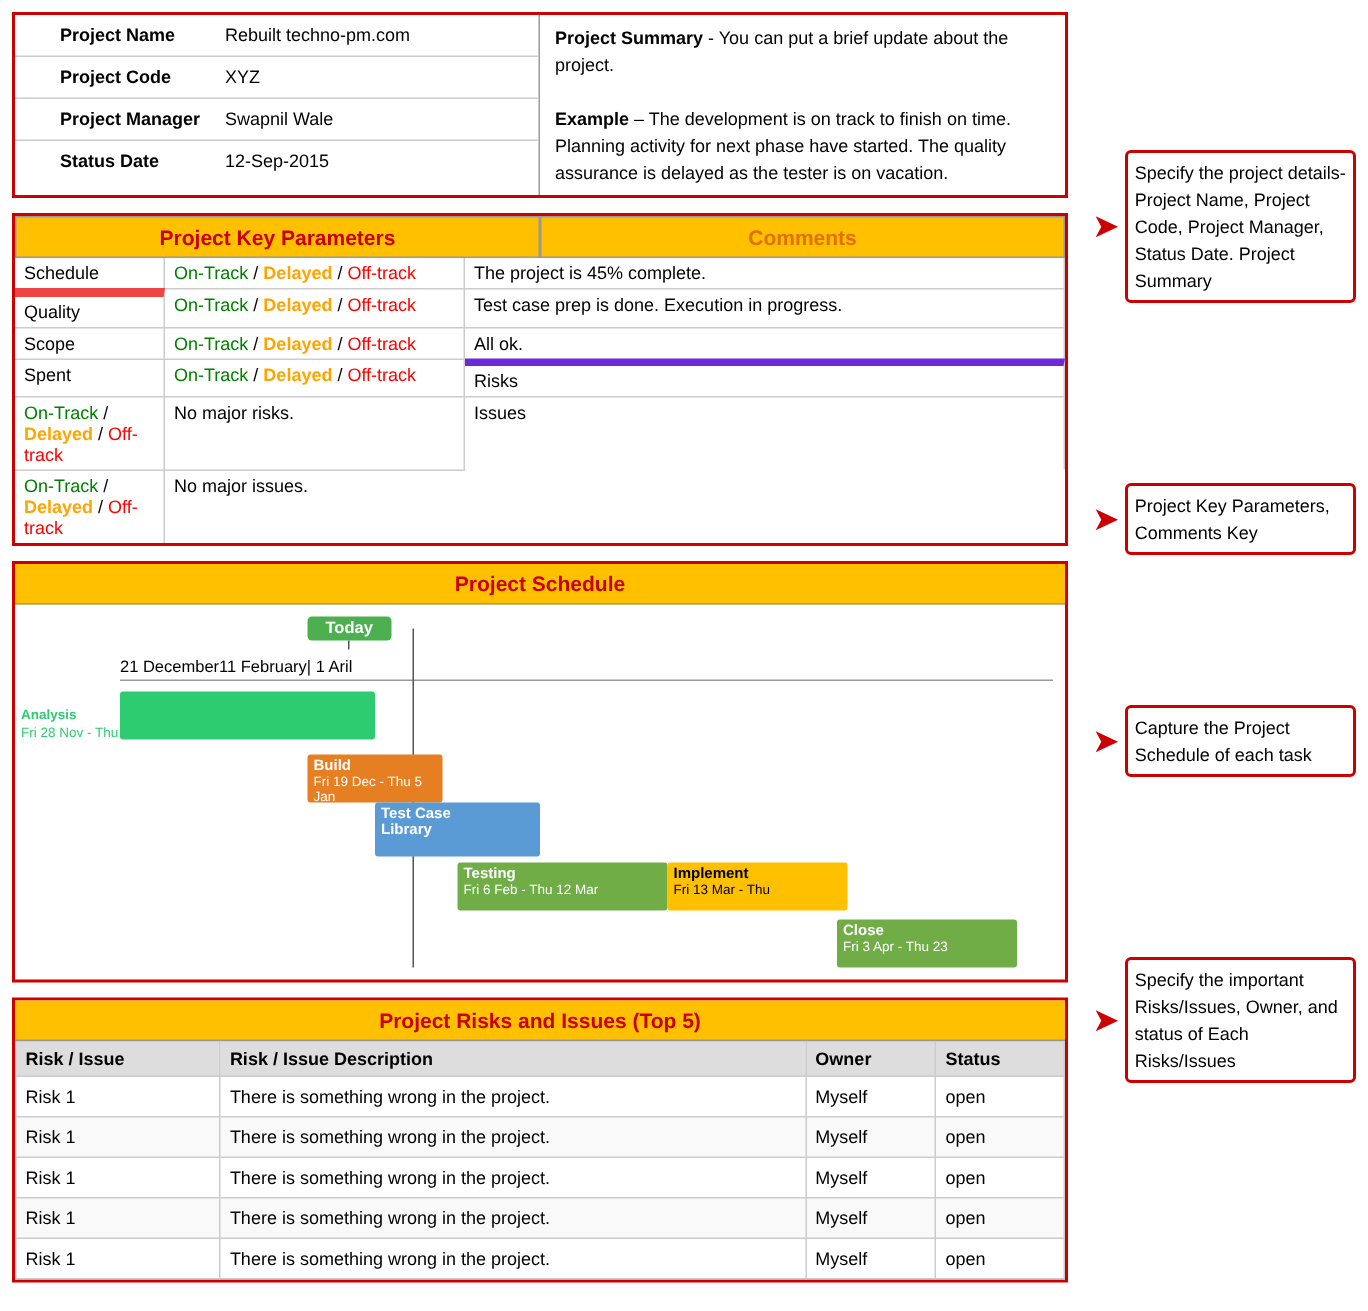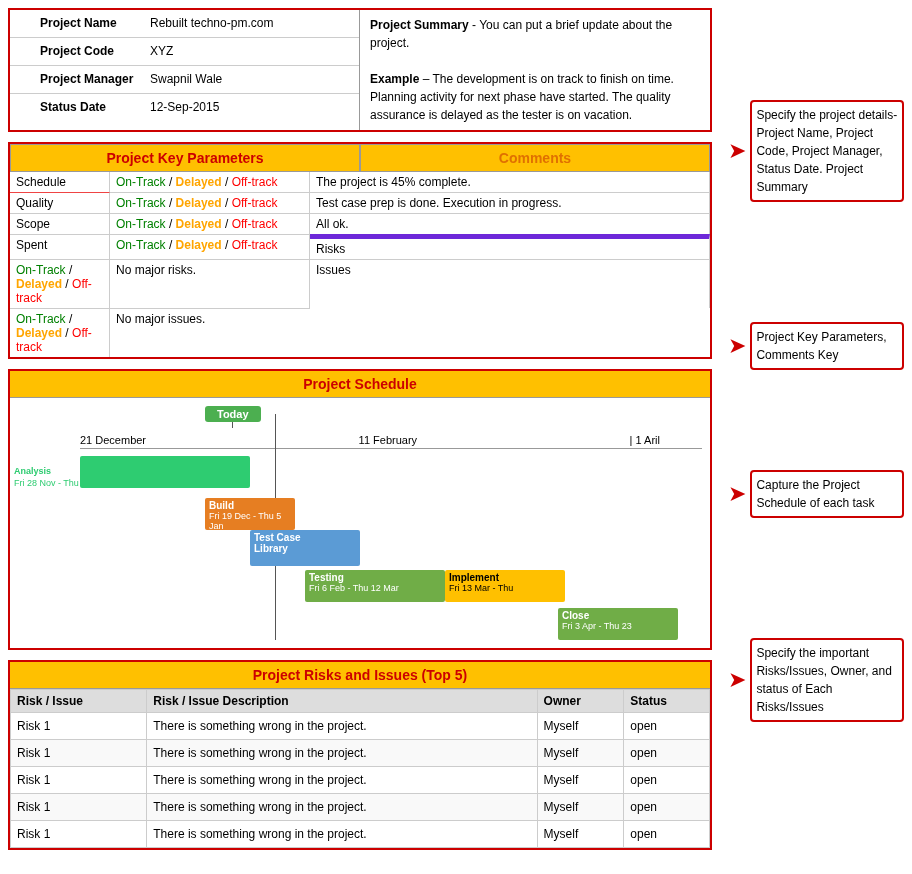--- a/index.html
+++ b/index.html
@@ -96,21 +96,21 @@
       <div style="display:grid; grid-template-columns: 100px 200px 1fr;">
 
         <div class="params-cell params-label">Schedule</div>
         <div class="params-cell params-status">
           <span class="status-green">On-Track</span> /
           <span class="status-orange">Delayed</span> /
           <span class="status-red">Off-track</span>
         </div>
         <div class="params-cell params-comment">The project is 45% complete.</div>
 
-        <div class="params-cell params-label" style="border-top:1px solid #ef4444;">Quality</div>
+        <div class="params-cell params-label" style="border-top:6px solid #ef4444;">Quality</div>
         <div class="params-cell params-status" style="border-top:1px solid #ccc;">
           <span class="status-green">On-Track</span> /
           <span class="status-orange">Delayed</span> /
           <span class="status-red">Off-track</span>
         </div>
         <div class="params-cell params-comment" style="border-top:1px solid #ccc;">Test case prep is done. Execution in progress.</div>
 
         <div class="params-cell params-label" style="border-top:1px solid #ccc;">Scope</div>
         <div class="params-cell params-status" style="border-top:1px solid #ccc;">
           <span class="status-green">On-Track</span> /
@@ -146,21 +146,21 @@
 
     <div class="schedule-section section">
       <div class="schedule-header">Project Schedule</div>
       <div class="schedule-body" style="height: 250px; position: relative; padding: 10px 8px 8px 70px;">
 
         <div style="position:absolute; left: 195px; top: 8px; display:flex; flex-direction:column; align-items:center;">
           <div style="background:#4caf50; color:white; font-size:11px; font-weight:bold; padding:2px 12px; border-radius:3px;">Today</div>
           <div style="width:1px; height:6px; background:#555;"></div>
         </div>
 
-        <div style="position:absolute; left:70px; top:36px; display:flex; width:580px; justify-content:space-between; font-size:11px;">
+        <div style="position:absolute; left:70px; top:36px; display:flex; width:580px; justify-content:flex-start; font-size:11px;">
           <span>21 December</span>
           <span>11 February</span>
           <span>| 1 Aril</span>
         </div>
 
         <div style="position:absolute; left:70px; right:8px; top:50px; height:1px; background:#999;"></div>
 
         <div style="position:absolute; left:265px; top:16px; bottom:8px; width:1px; background:#555;"></div>
 
         <div style="position:absolute; left:4px; top:68px; font-size:9px; font-weight:bold; color:#2ecc71; width:66px;">Analysis</div>

